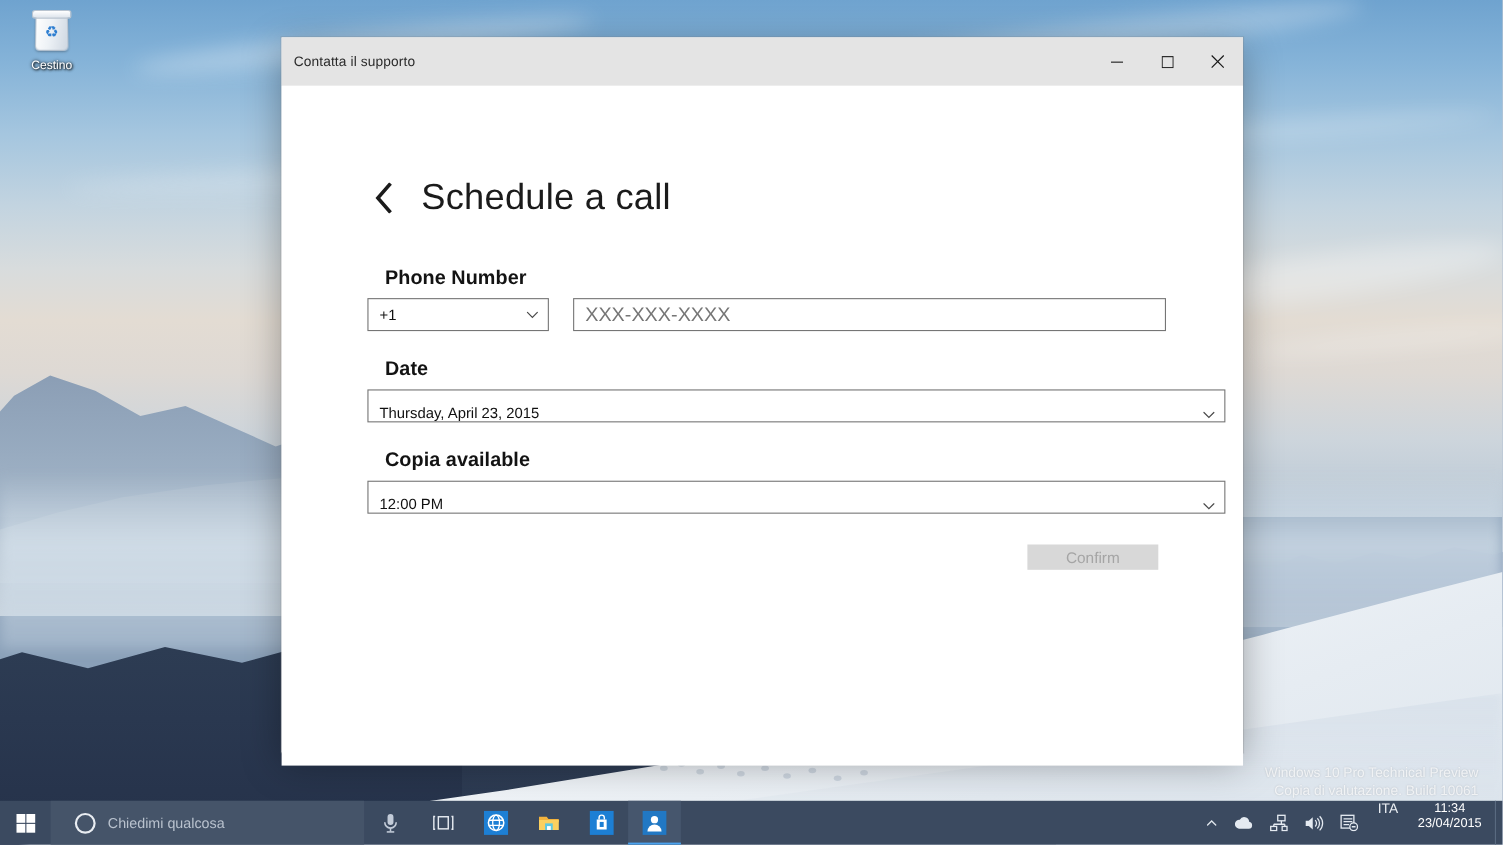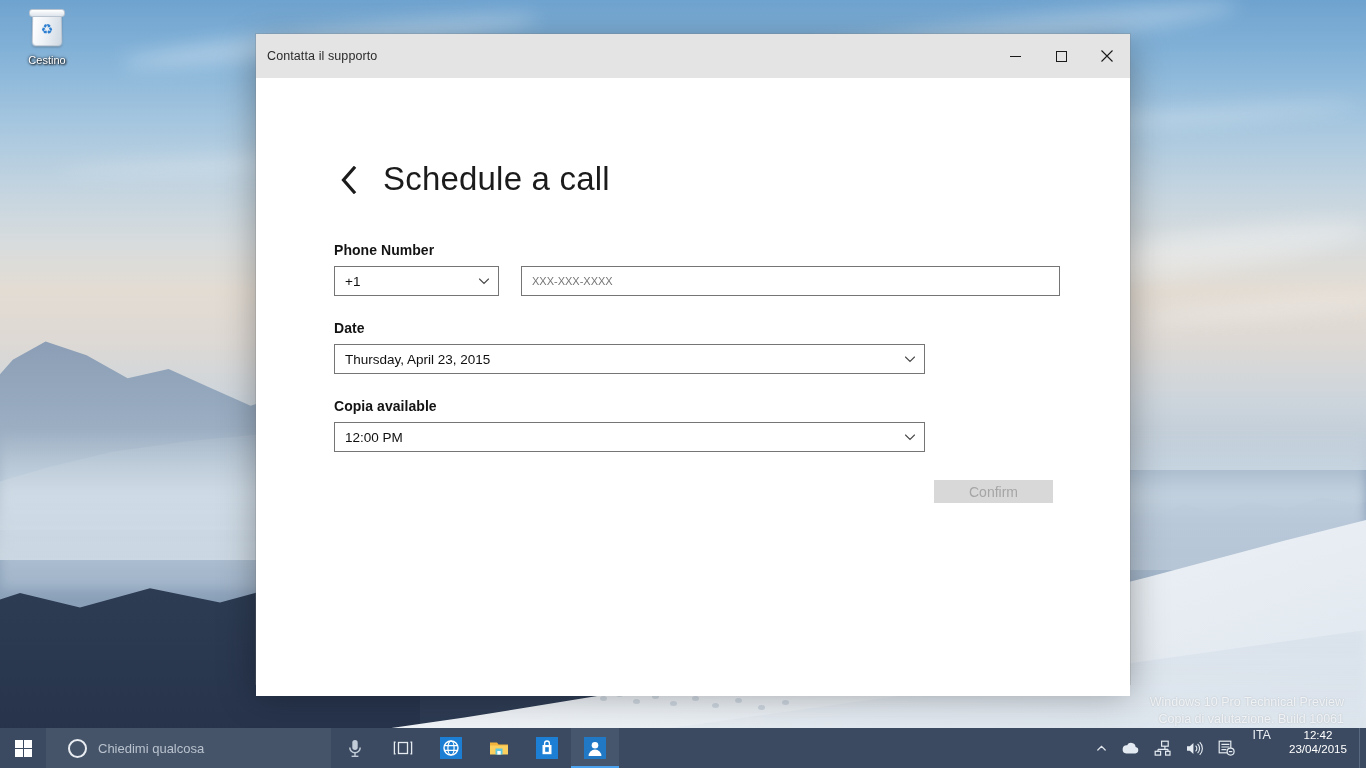--- a/index.html
+++ b/index.html
@@ -175,41 +175,42 @@
     cursor:default; margin-top:2px;
   }
   #page-title {
     font-size:33px; font-weight:300; color:#1b1b1b; letter-spacing:.2px;
     line-height:38px;
   }
 
   #form-area { padding:44px 0 0 78px; }
   .field-group { margin-bottom:24px; }
   .field-label {
-    font-size:14px; font-weight:bold; color:#131313; margin-bottom:8px;
+    font-size:18px; font-weight:bold; color:#131313; margin-bottom:8px;
     letter-spacing:.05px;
+    margin-left:16px;
   }
   .row { display:flex; gap:22px; }
 
   .combo {
     height:30px; border:1px solid #757575; background:#fff;
     display:flex; align-items:center; justify-content:space-between;
     padding:0 8px 0 10px; cursor:default;
   }
   .combo-value { font-size:13.5px; color:#101010; }
   .chev { width:12px; height:12px; flex:none; }
 
   #country-code { width:165px; }
   #phone-input {
     width:539px; height:30px; border:1px solid #757575; background:#fff;
-    padding:0 10px; font-size:11px; color:#101010;
+    padding:0 10px; font-size:18px; color:#101010;
     font-family:"Liberation Sans", sans-serif; outline:none;
   }
   #phone-input::placeholder { color:#767676; }
-  #date-select, #time-select { width:591px; }
+  #date-select, #time-select { width:780px;align-items:flex-end; }
 
   #confirm-row { margin-top:28px; width:719px; display:flex; justify-content:flex-end; }
   #confirm-button {
     width:119px; height:23px; background:#d8d8d8; border:none;
     color:#a5a5a5; font-size:14px; font-family:"Liberation Sans", sans-serif;
     cursor:default;
   }
 
   
   #taskbar {
@@ -490,19 +491,19 @@
         <rect x="1.2" y="1.2" width="11.6" height="11.6" fill="none" stroke="#e4eaf1" stroke-width="1.2"></rect>
         <path d="M3.4 4.4 h8 M3.4 7 h8 M3.4 9.6 h5" stroke="#e4eaf1" stroke-width="1.1"></path>
         <circle cx="12.6" cy="11.6" r="3.5" fill="#3b4a60" stroke="#e4eaf1" stroke-width="1.2"></circle>
         <path d="M10.9 11.6 h3.4" stroke="#e4eaf1" stroke-width="1.2"></path>
       </svg>
     </div>
 
     <div id="tray-lang">ITA</div>
 
     <div id="clock">
-      <div>12:42</div>
+      <div>11:34</div>
       <div>23/04/2015</div>
     </div>
 
     <div id="show-desktop"></div>
   </div>
 </div>
 
 </body></html>

